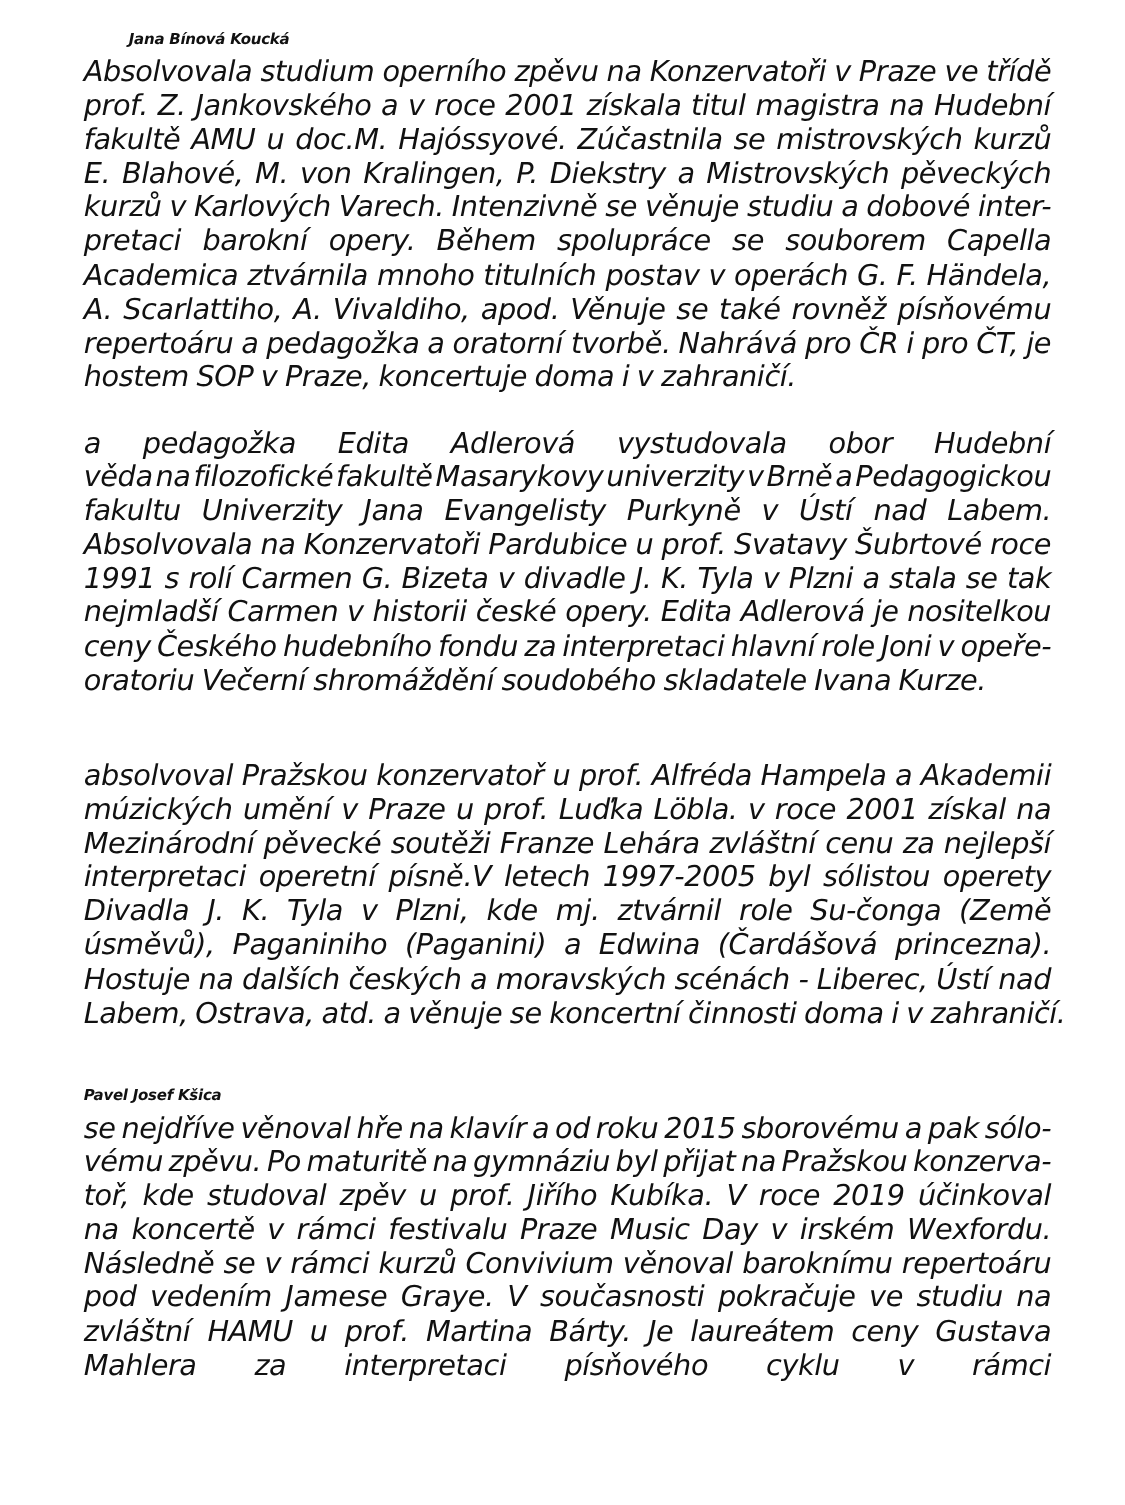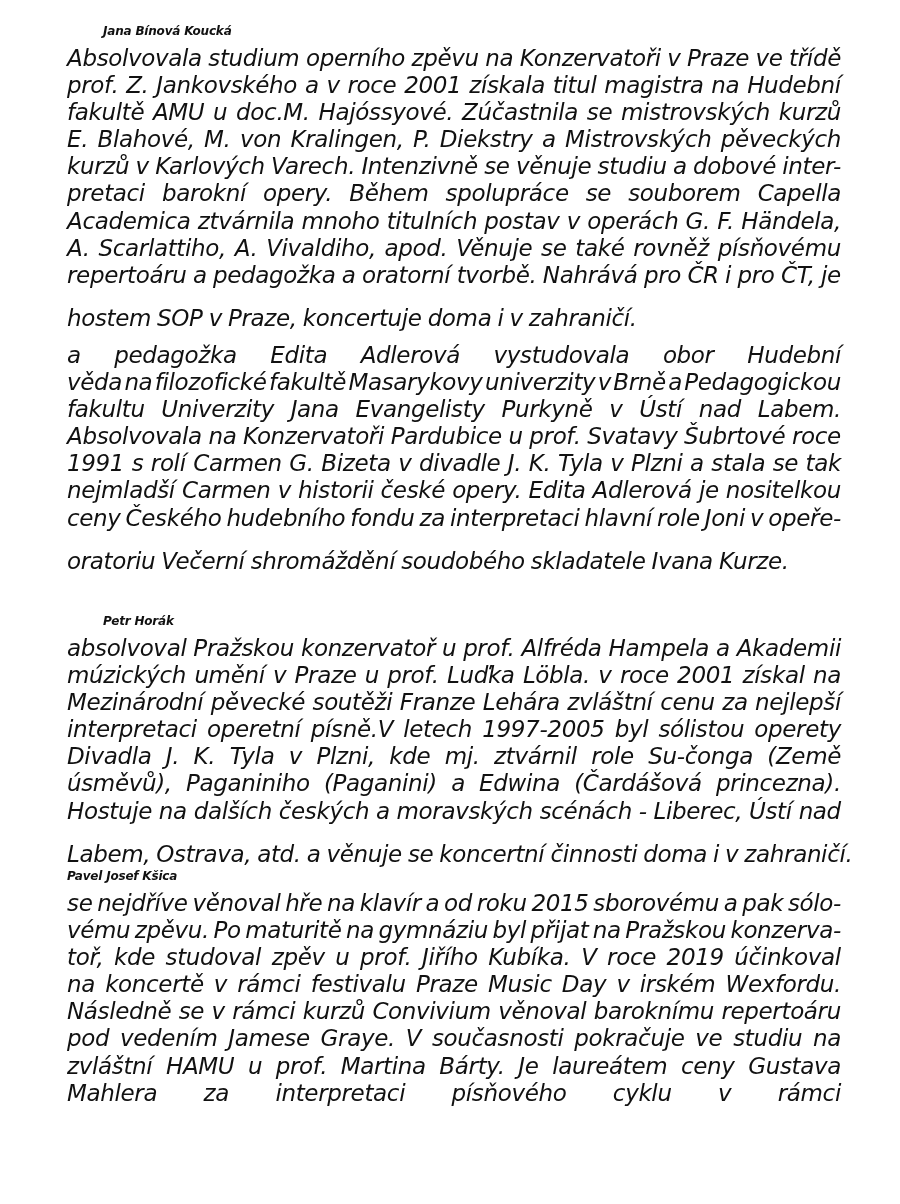--- a/index.html
+++ b/index.html
@@ -46,21 +46,20 @@
       height: 27.1px;
       text-align: justify;
       text-align-last: justify;
       white-space: nowrap;
       overflow: visible;
       letter-spacing: -0.35px;
       word-spacing: -0.5px;
     }
     .line.last {
       text-align-last: left;
-      margin-top: 16px;
     }
     
     .line-inner {
       display: flex;
       justify-content: space-between;
       width: 100%;
     }
     .line.last .line-inner {
       justify-content: flex-start;
     }
@@ -333,21 +332,20 @@
             <span>shromáždění</span>
             <span>soudobého</span>
             <span>skladatele</span>
             <span>Ivana</span>
             <span>Kurze.</span>
           </div>
         </div>
       </div>
   </section>
   <section class="bio" id="bio-3">
-    <div class="bio-name indent">Petr Horák</div>
     <div class="bio-text">
         <div class="line">
           <div class="line-inner">
             <span>absolvoval</span>
             <span>Pražskou</span>
             <span>konzervatoř</span>
             <span>u</span>
             <span>prof.</span>
             <span>Alfréda</span>
             <span>Hampela</span>

